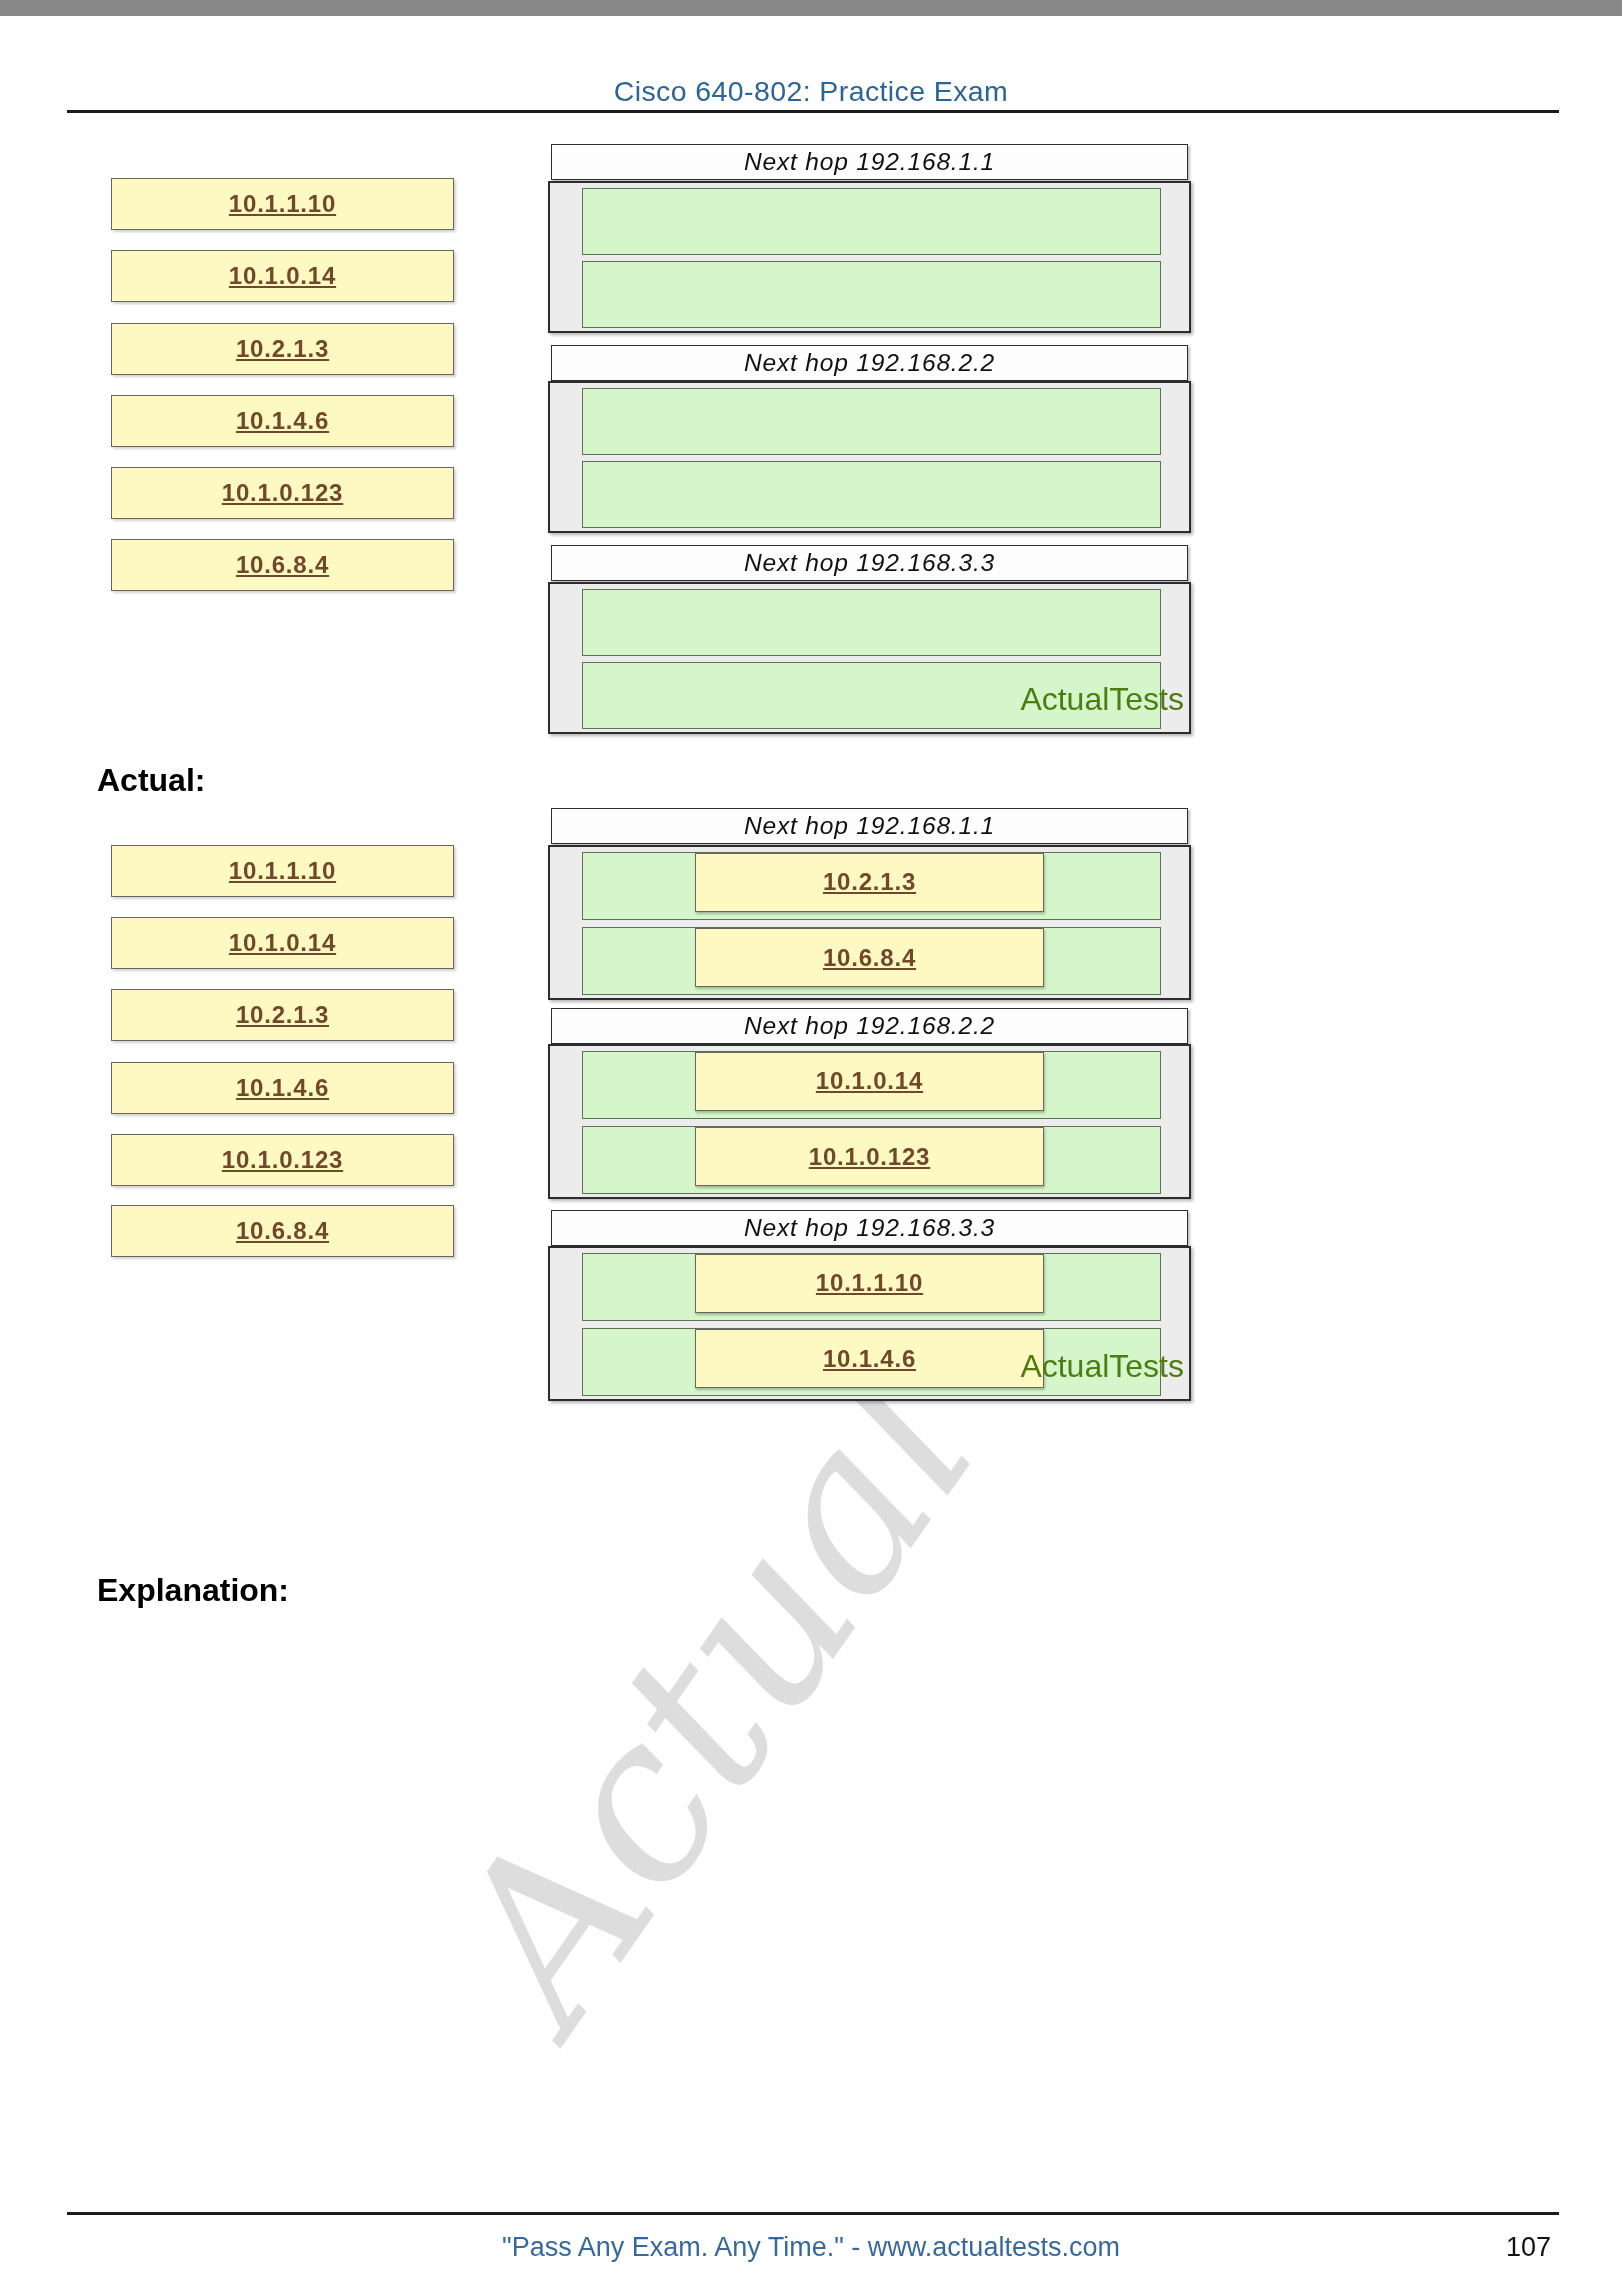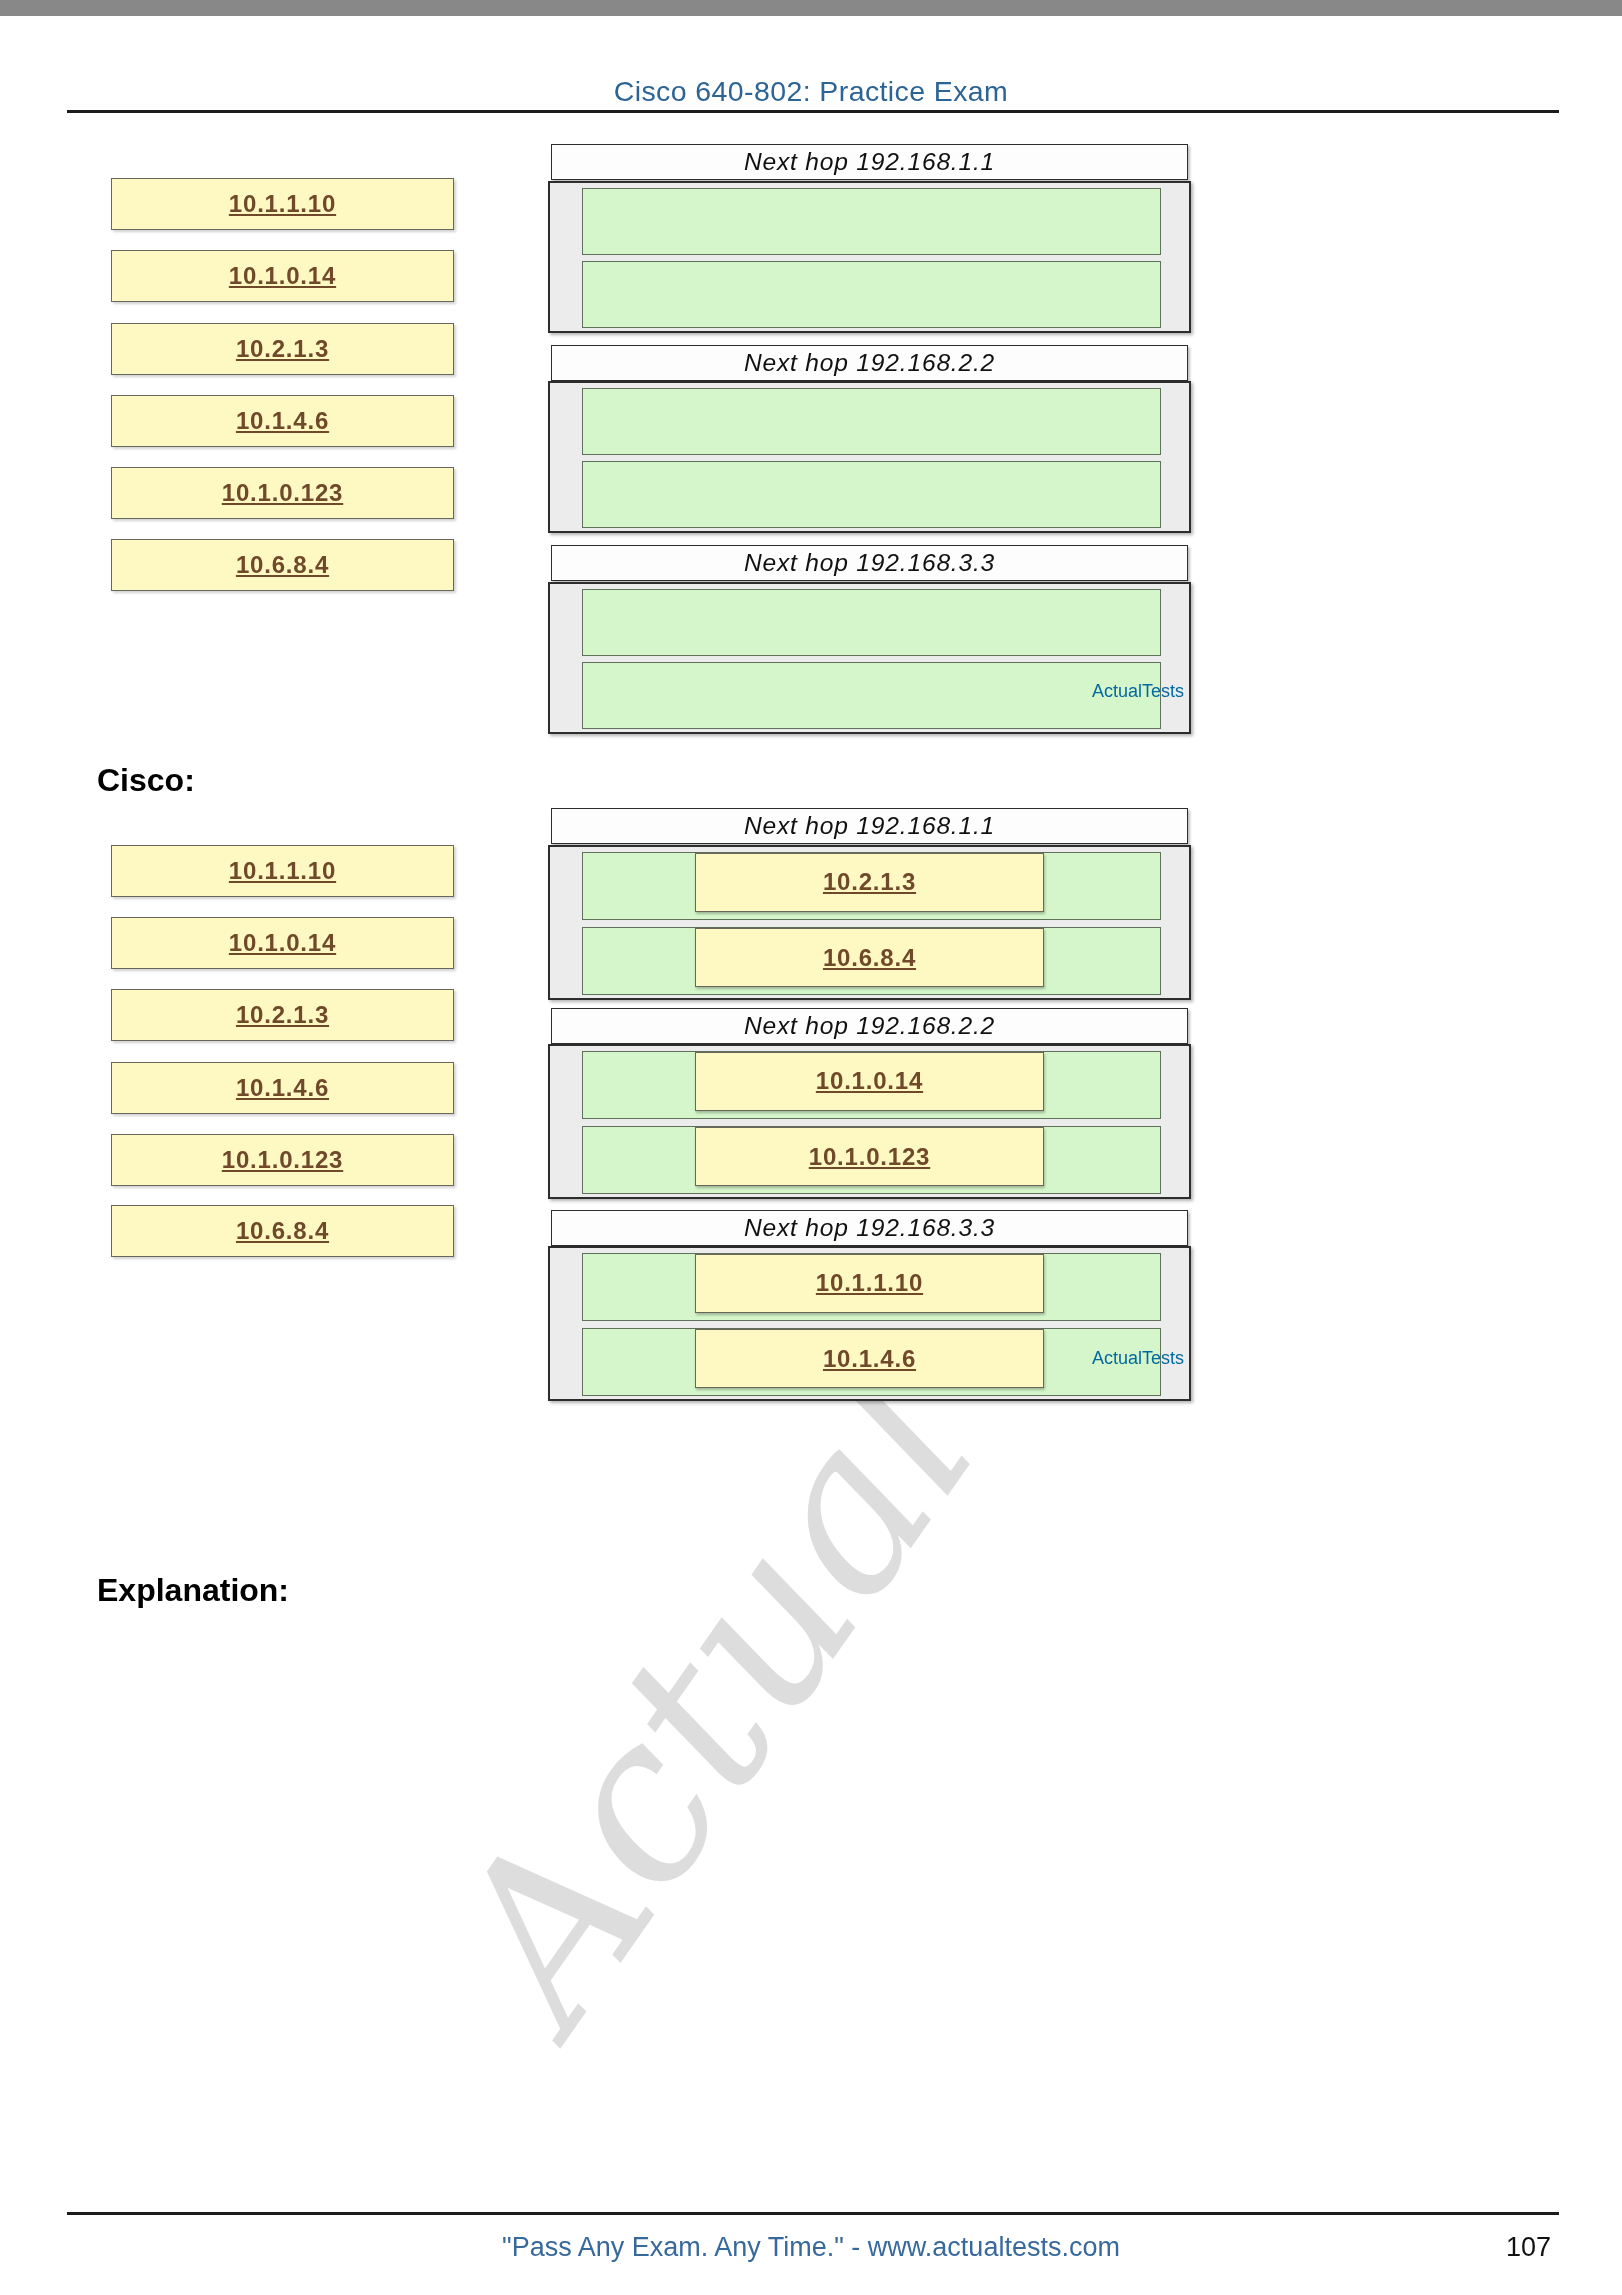--- a/index.html
+++ b/index.html
@@ -47,21 +47,21 @@
   .nh-container.a .slot.s1{top:4.8px;}
   .nh-container.a .slot.s2{top:80px;}
   .slot .chip.overlay{
     left:112px;top:0px;width:349px;height:59px;box-shadow:0.8px 1.6px 2.4px rgba(0,0,0,0.25);
   }
   .section-label{
     position:absolute;left:97px;font-size:32px;font-weight:bold;color:#000;
   }
   .wm-small{
     position:absolute;left:1006px;width:178px;text-align:right;
-    font-size:18px;color:#0369a1;z-index:30;white-space:nowrap;
+    font-size:32px;color:#4d7c0f;z-index:30;white-space:nowrap;
   }
   .wm-diagonal{
     position:absolute;left:301px;top:1347px;width:824px;height:665px;
     display:flex;align-items:center;justify-content:center;
     transform:rotate(-55deg);
     font-family:"DejaVu Serif",serif;font-style:italic;
     font-size:222px;color:#bdbdbd;opacity:0.5;z-index:1;
     pointer-events:none;
   }
   .footer-text{
@@ -102,21 +102,21 @@
   </div>
 
   <div class="nh-header" style="top:529px">Next hop 192.168.3.3</div>
   <div class="nh-container q" style="top:566px">
     <div class="slot s1"></div>
     <div class="slot s2"></div>
   </div>
 
   <div class="wm-small" style="top:665px">ActualTests</div>
 
-  <div class="section-label" style="top:746px">Cisco:</div>
+  <div class="section-label" style="top:746px">Actual:</div>
 
   <div class="chip z2" style="top:829px">10.1.1.10</div>
   <div class="chip z2" style="top:901px">10.1.0.14</div>
   <div class="chip z2" style="top:973px">10.2.1.3</div>
   <div class="chip z2" style="top:1046px">10.1.4.6</div>
   <div class="chip z2" style="top:1118px">10.1.0.123</div>
   <div class="chip z2" style="top:1189px">10.6.8.4</div>
 
   <div class="nh-header z2" style="top:792px">Next hop 192.168.1.1</div>
   <div class="nh-container a z2" style="top:829px">

